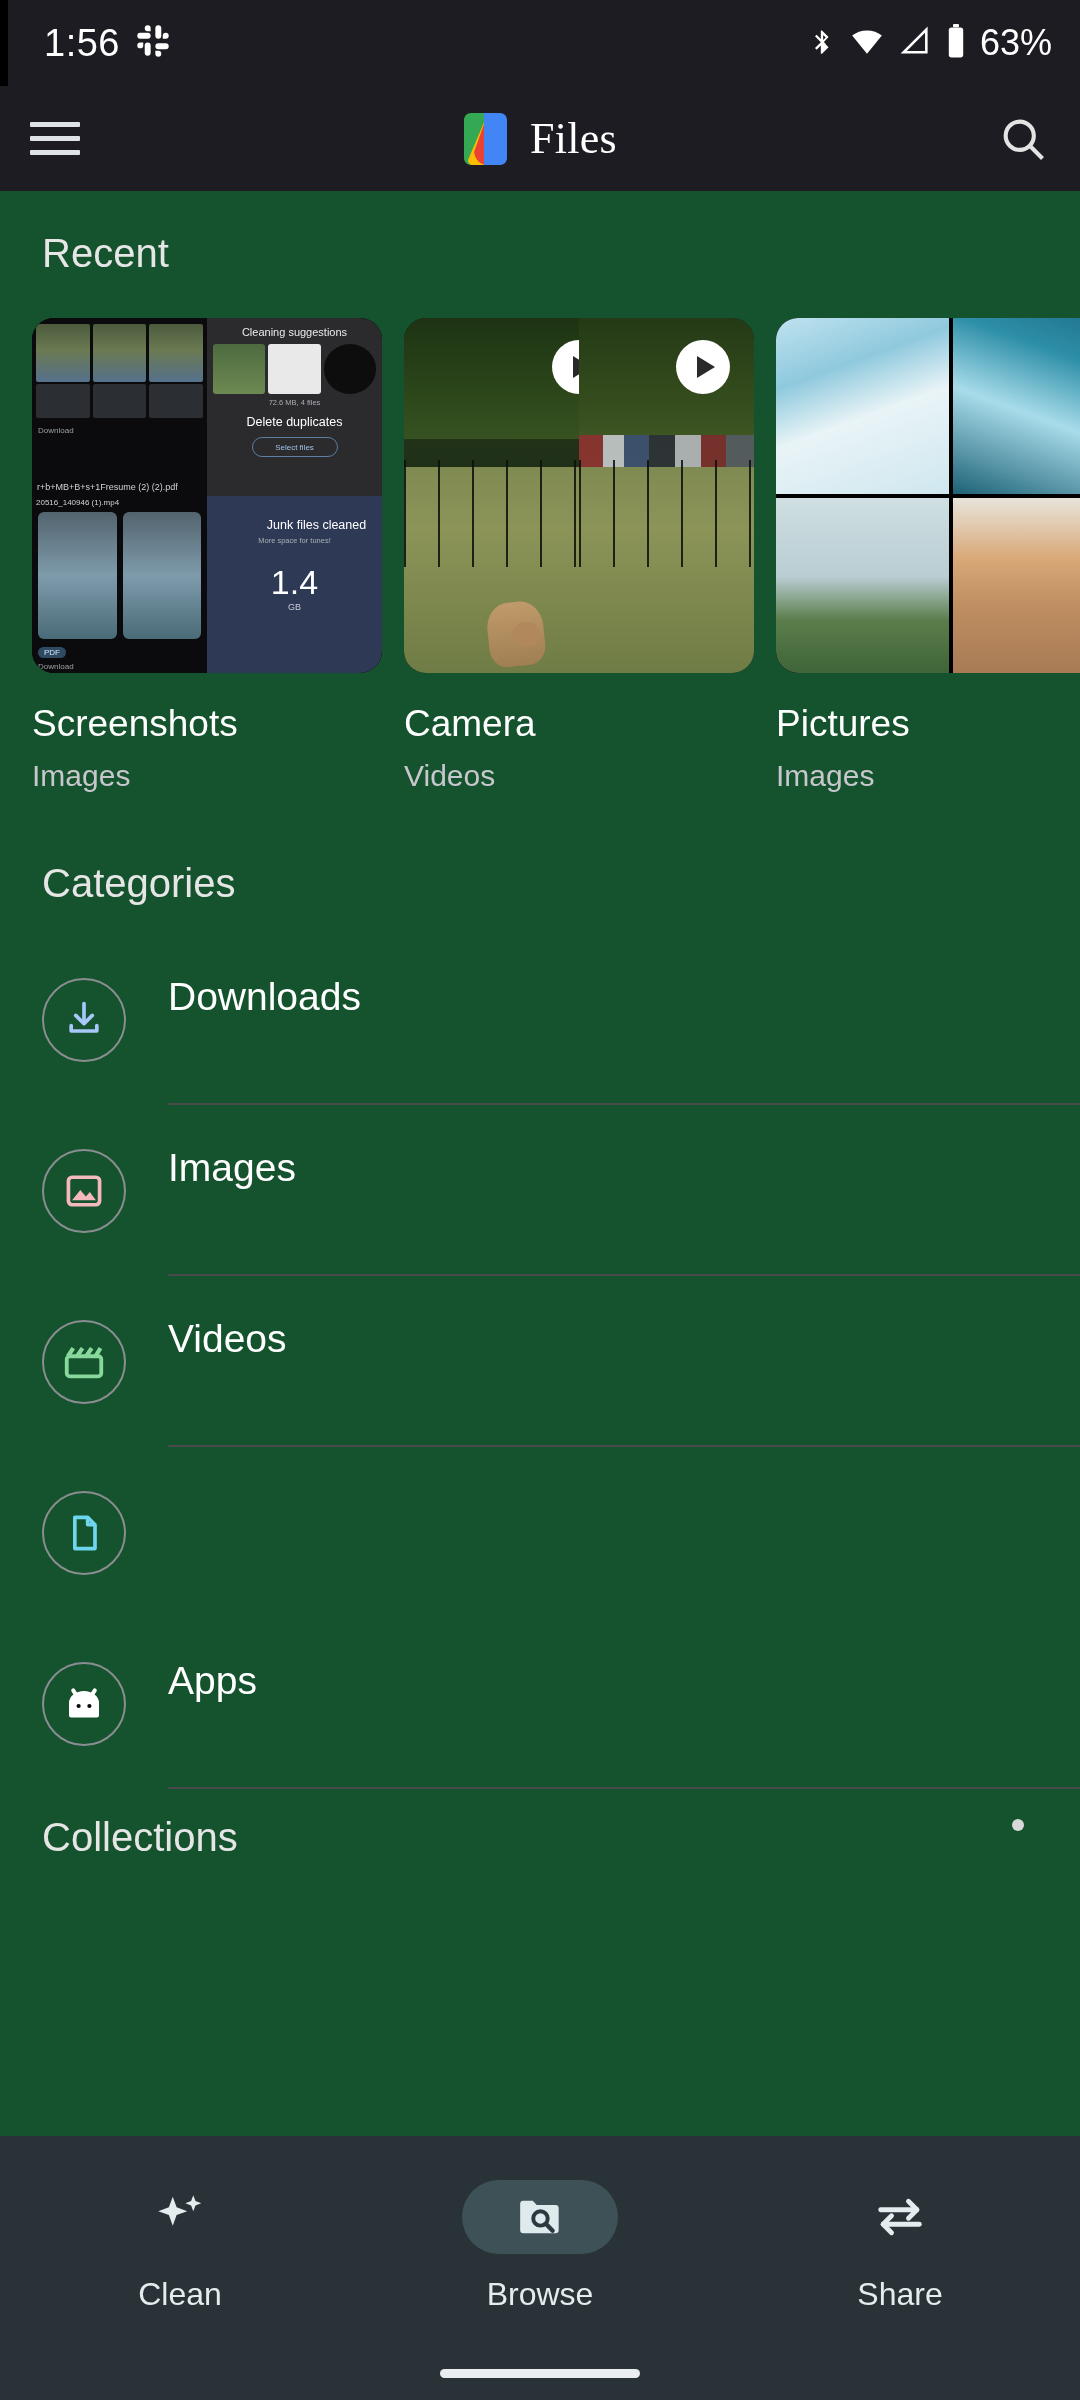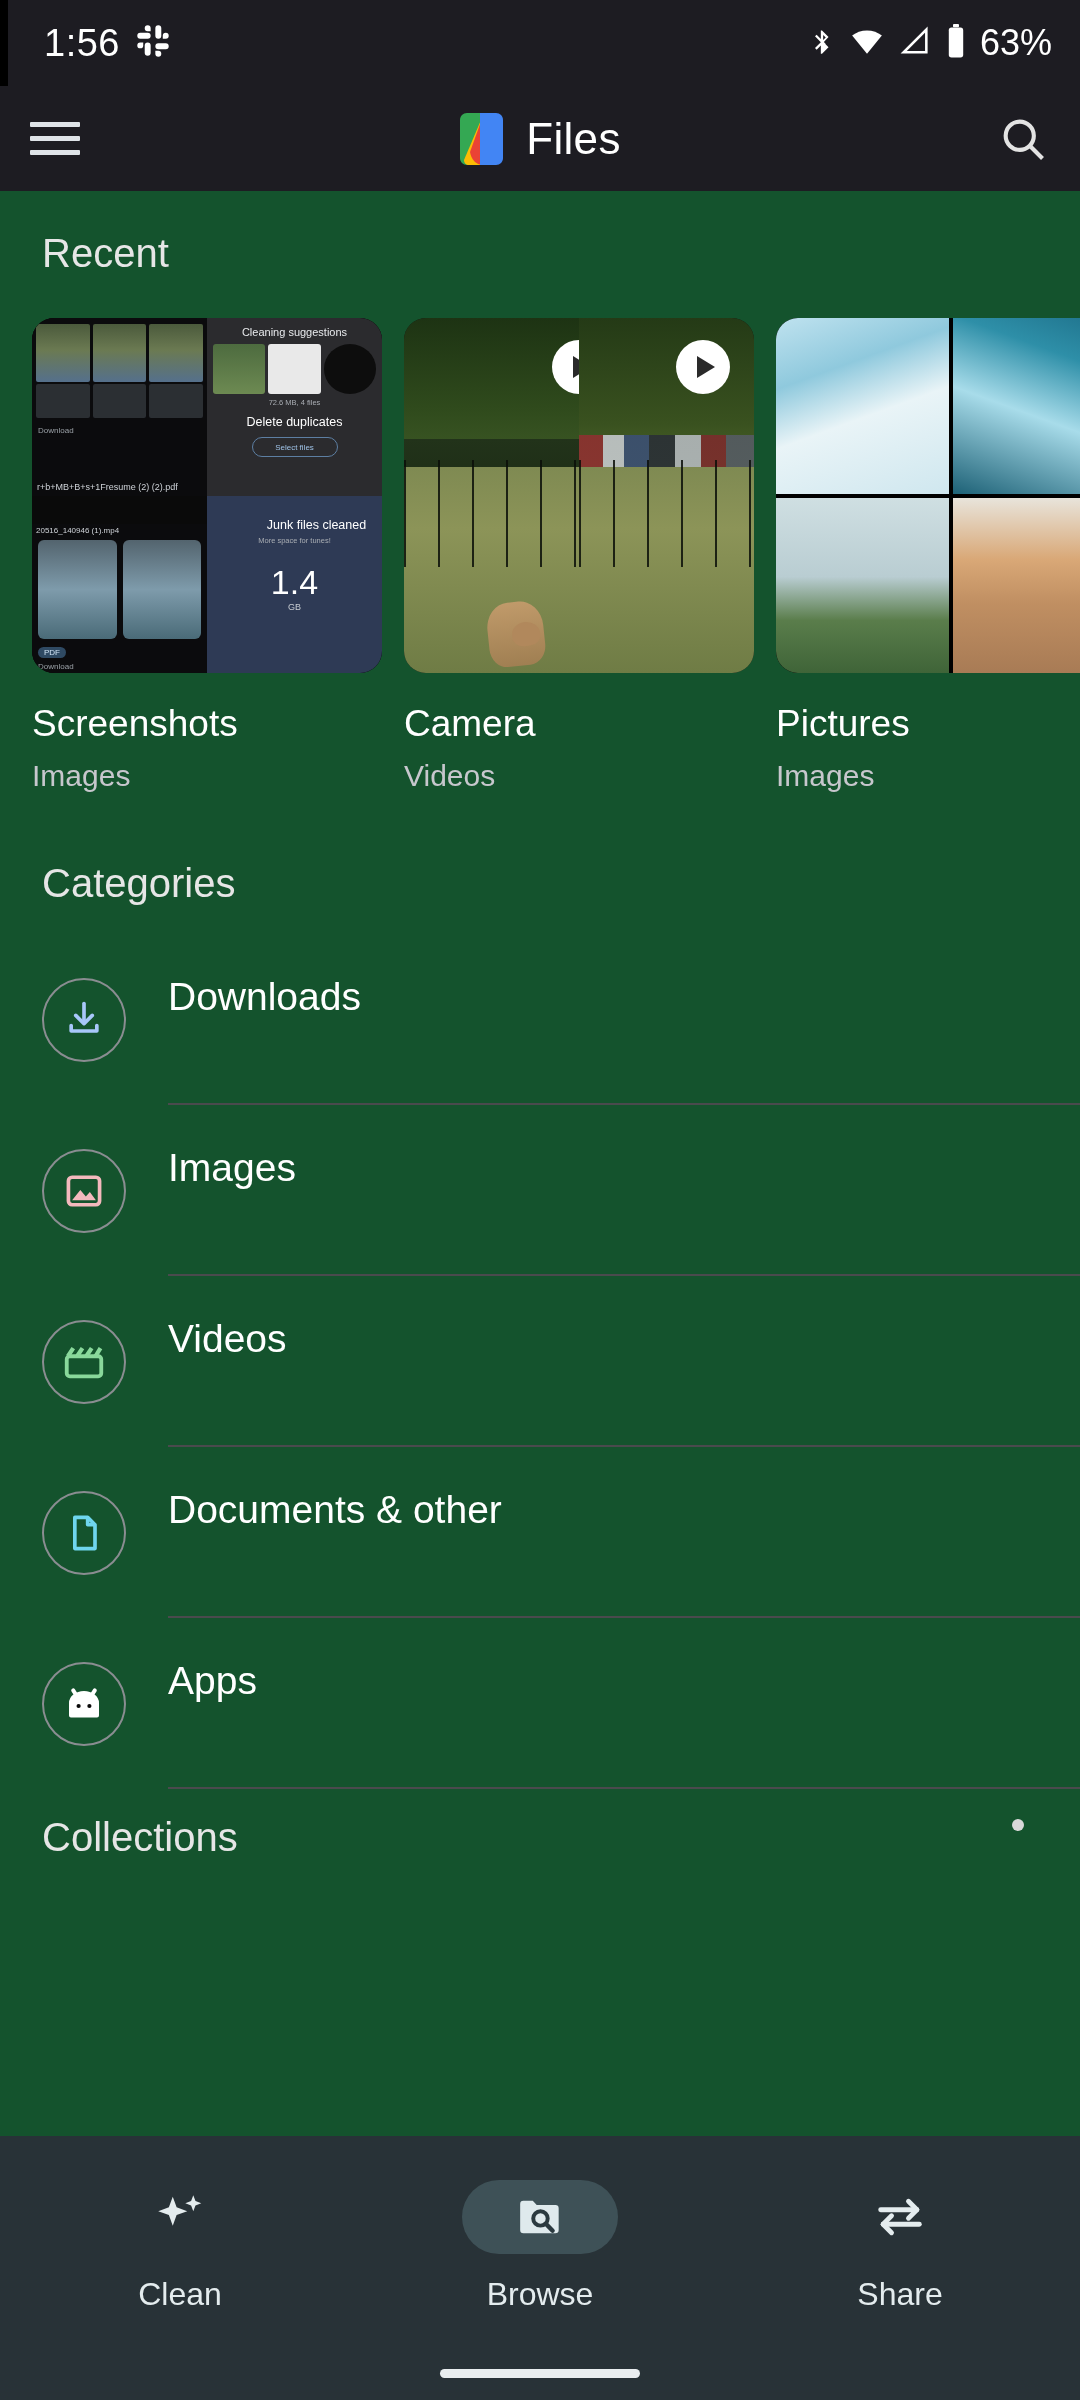--- a/index.html
+++ b/index.html
@@ -20,21 +20,21 @@
   }
   .sb-left { display: flex; align-items: center; gap: 16px; }
   .sb-time { color: #fff; font-size: 38px; letter-spacing: .5px; }
   .sb-right { display: flex; align-items: center; gap: 13px; }
   .sb-batt-text { color: #fff; font-size: 36px; font-weight: 500; }
 
   
   .appbar {
     position: absolute; top: 86px; left: 0; width: 1080px; height: 105px;
     background: #1d1c22;
-    display: flex; align-items: center;
+    display: flex; align-items: center; font-family: Liberation Serif, serif;
   }
   .hamburger { width: 110px; display: flex; flex-direction: column; gap: 9px; align-items: center; }
   .hamburger span { display: block; width: 50px; height: 5px; background: #dfe3e8; border-radius: 1px; }
   .appbar-center { flex: 1; display: flex; align-items: center; justify-content: center; gap: 18px; }
   .files-logo { width: 54px; height: 62px; position: relative; }
   .appbar-title { color: #fff; font-size: 44px; font-weight: 400; letter-spacing: .3px; }
   .appbar-search { width: 115px; display: flex; align-items: center; justify-content: center; }
 
   
   .content { position: absolute; top: 191px; left: 0; width: 1080px; height: 1945px; background: #14532d; overflow: hidden; }
@@ -49,21 +49,21 @@
     position: relative; background: #111;
   }
   .card-title { color: #fff; font-size: 37px; margin-top: 30px; }
   .card-sub { color: #c7c7cd; font-size: 30px; margin-top: 14px; }
 
   
   .sshot { position: absolute; inset: 0; display: grid; grid-template-columns: 1fr 1fr; grid-template-rows: 1fr 1fr; background:#0a0a0a; }
   .ss-q { position: relative; overflow: hidden; }
   .ss-a { background:#0b0b0d; }
   .ss-b { background:#2b2b2e; }
-  .ss-c { background:#0b0b0d;margin-top:28px; }
+  .ss-c { background:#0b0b0d; }
   .ss-d { background:#2e3a55; }
   .ss-img-strip { position:absolute; top:6px; left:4px; right:4px; height:58px; display:flex; gap:3px; }
   .ss-img-strip div { flex:1; background: linear-gradient(#4b5a3c,#6b7a52 45%,#55708c); border-radius:2px; }
   .ss-chipline { position:absolute; left:4px; right:4px; top:70px; height:34px; display:flex; gap:3px; }
   .ss-chipline div { flex:1; background:#2b2f33; border-radius:2px; }
   .ss-label { position:absolute; left:5px; bottom:4px; font-size:9px; color:#cfd3d8; white-space:nowrap; }
   .ss-pill { background:#2f4a63; color:#cfe3f5; font-size:8px; border-radius:10px; padding:1px 6px; }
   .ss-head { text-align:center; font-size:11px; color:#e8eaed; padding-top:8px; }
   .ss-tiles { display:flex; gap:3px; padding:6px 6px 0 6px; height:56px; }
   .ss-tiles > div { flex:1; border-radius:3px; }
@@ -339,23 +339,20 @@
       </div>
 
 
       <div class="cat-row">
         <div class="cat-icon">
           <svg width="44" height="44" viewBox="0 0 24 24" fill="none" stroke="#6fd6ee" stroke-width="2" stroke-linejoin="round">
             <path d="M7 3.5h7l4 4v13H7z"></path>
               <path d="M14 3.5v4h4"></path>
           </svg>
         </div>
-        <div class="cat-right">
-          <span class="cat-label">Documents &amp; other</span>
-        </div>
       </div>
 
       <div class="cat-row">
         <div class="cat-icon">
           <svg width="48" height="48" viewBox="0 0 24 24">
             <path d="M4.5 11.5a7.5 6 0 0 1 15 0v6.3a1 1 0 0 1-1 1h-13a1 1 0 0 1-1-1z" fill="#ffffff"></path>
             <path d="M6.6 5.2 8.4 8M17.4 5.2 15.6 8" stroke="#ffffff" stroke-width="2" stroke-linecap="round"></path>
             <circle cx="9.3" cy="13" r="1.05" fill="#0a0a0a"></circle>
             <circle cx="14.7" cy="13" r="1.05" fill="#0a0a0a"></circle>
           </svg>

